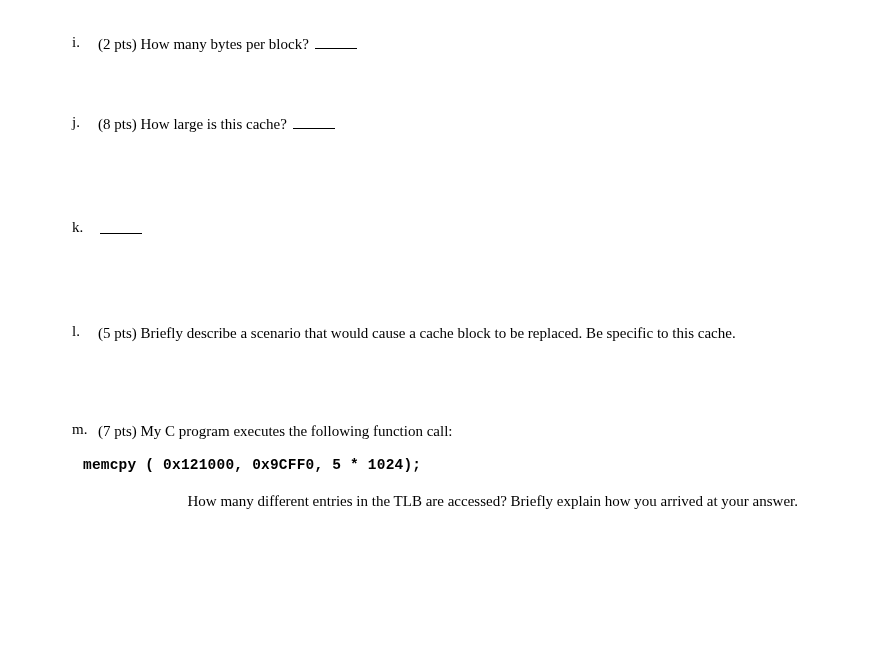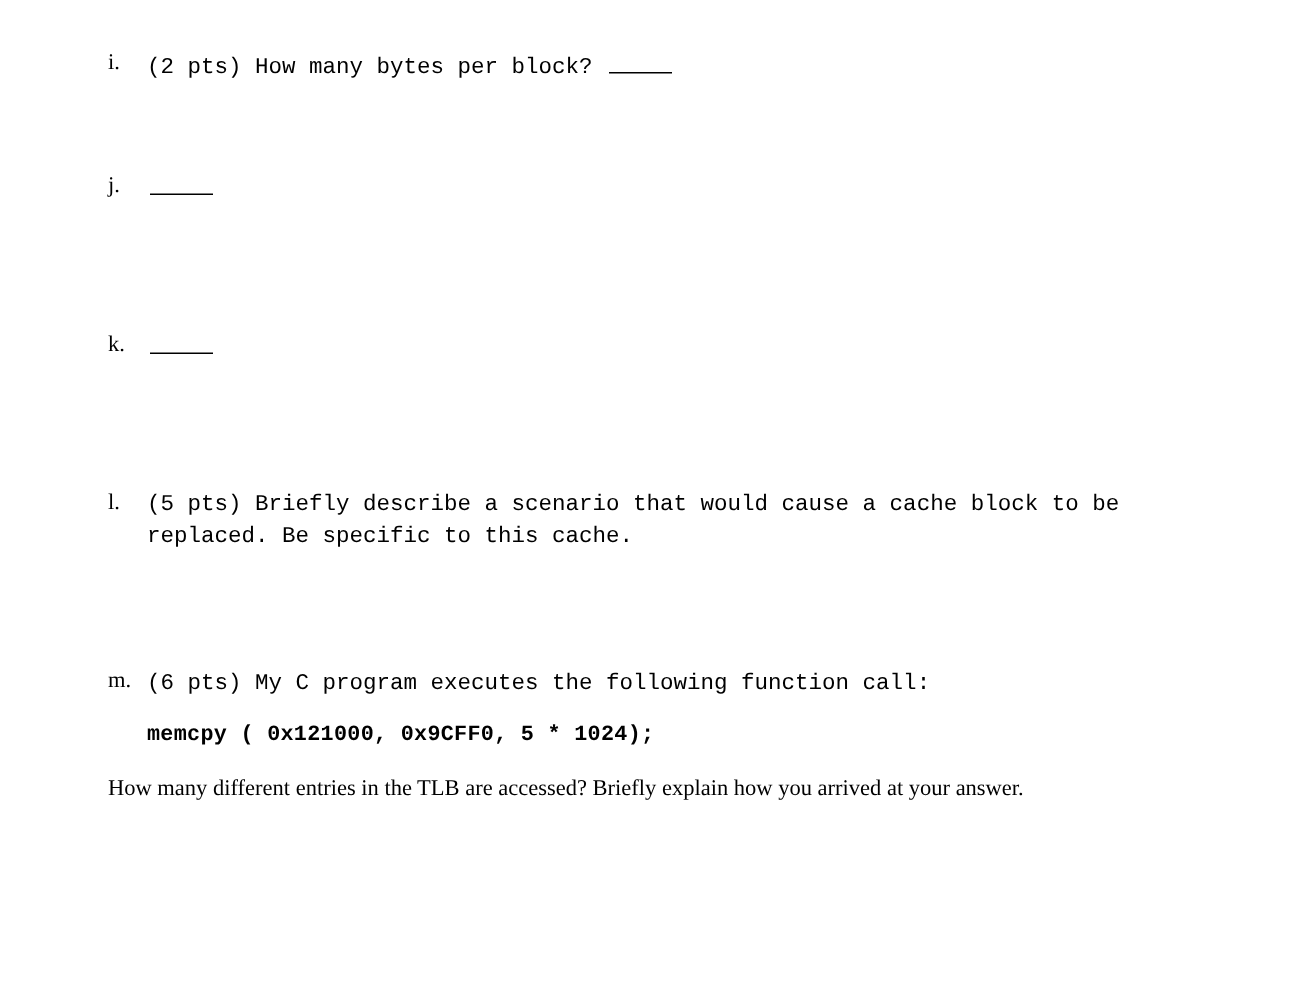--- a/index.html
+++ b/index.html
@@ -29,42 +29,42 @@
       display: flex;
       align-items: flex-start;
     }
     .q-marker {
       width: 26px;
       flex-shrink: 0;
     }
     .q-body {
       flex: 1;
       line-height: 1.35;
-      font-family: Liberation Mono, monospace;
     }
     .blank {
       display: inline-block;
       border-bottom: 1px solid #000;
       width: 42px;
       height: 0.9em;
       vertical-align: baseline;
       margin-left: 2px;
     }
     .code-line {
       font-family: "Courier New", Courier, monospace;
       font-weight: bold;
       font-size: 14.5px;
       margin-top: 16px;
-      margin-left: 26px;
+      margin-left: 11px;
       margin-bottom: 18px;
       letter-spacing: 0.2px;
     }
     .follow-up {
       margin-left: 0;
       line-height: 1.35;
+      text-align: right;
     }
     .spacer-k {
       height: 24px;
     }
   </style>
 </head>
 <body>
 
 <div class="page">
 
@@ -75,20 +75,21 @@
         <span>(2 pts) How many bytes per block?</span>
         <span class="blank"></span>
       </div>
     </div>
   </div>
 
   <div class="question">
     <div class="q-row">
       <div class="q-marker">j.</div>
       <div class="q-body">
+        <span>(8 pts) How large is this cache?</span>
         <span class="blank"></span>
       </div>
     </div>
   </div>
 
   <div class="spacer-k"></div>
 
   <div class="question">
     <div class="q-row">
       <div class="q-marker">k.</div>
@@ -106,20 +107,20 @@
       <div class="q-body">
         <span>(5 pts) Briefly describe a scenario that would cause a cache block to be replaced. Be specific to this cache.</span>
       </div>
     </div>
   </div>
 
   <div class="question q-m">
     <div class="q-row">
       <div class="q-marker">m.</div>
       <div class="q-body">
-        <span>(6 pts) My C program executes the following function call:</span>
+        <span>(7 pts) My C program executes the following function call:</span>
       </div>
     </div>
     <div class="code-line">memcpy ( 0x121000, 0x9CFF0, 5 * 1024);</div>
     <div class="follow-up">How many different entries in the TLB are accessed? Briefly explain how you arrived at your answer.</div>
   </div>
 
 </div>
 
 </body></html>

